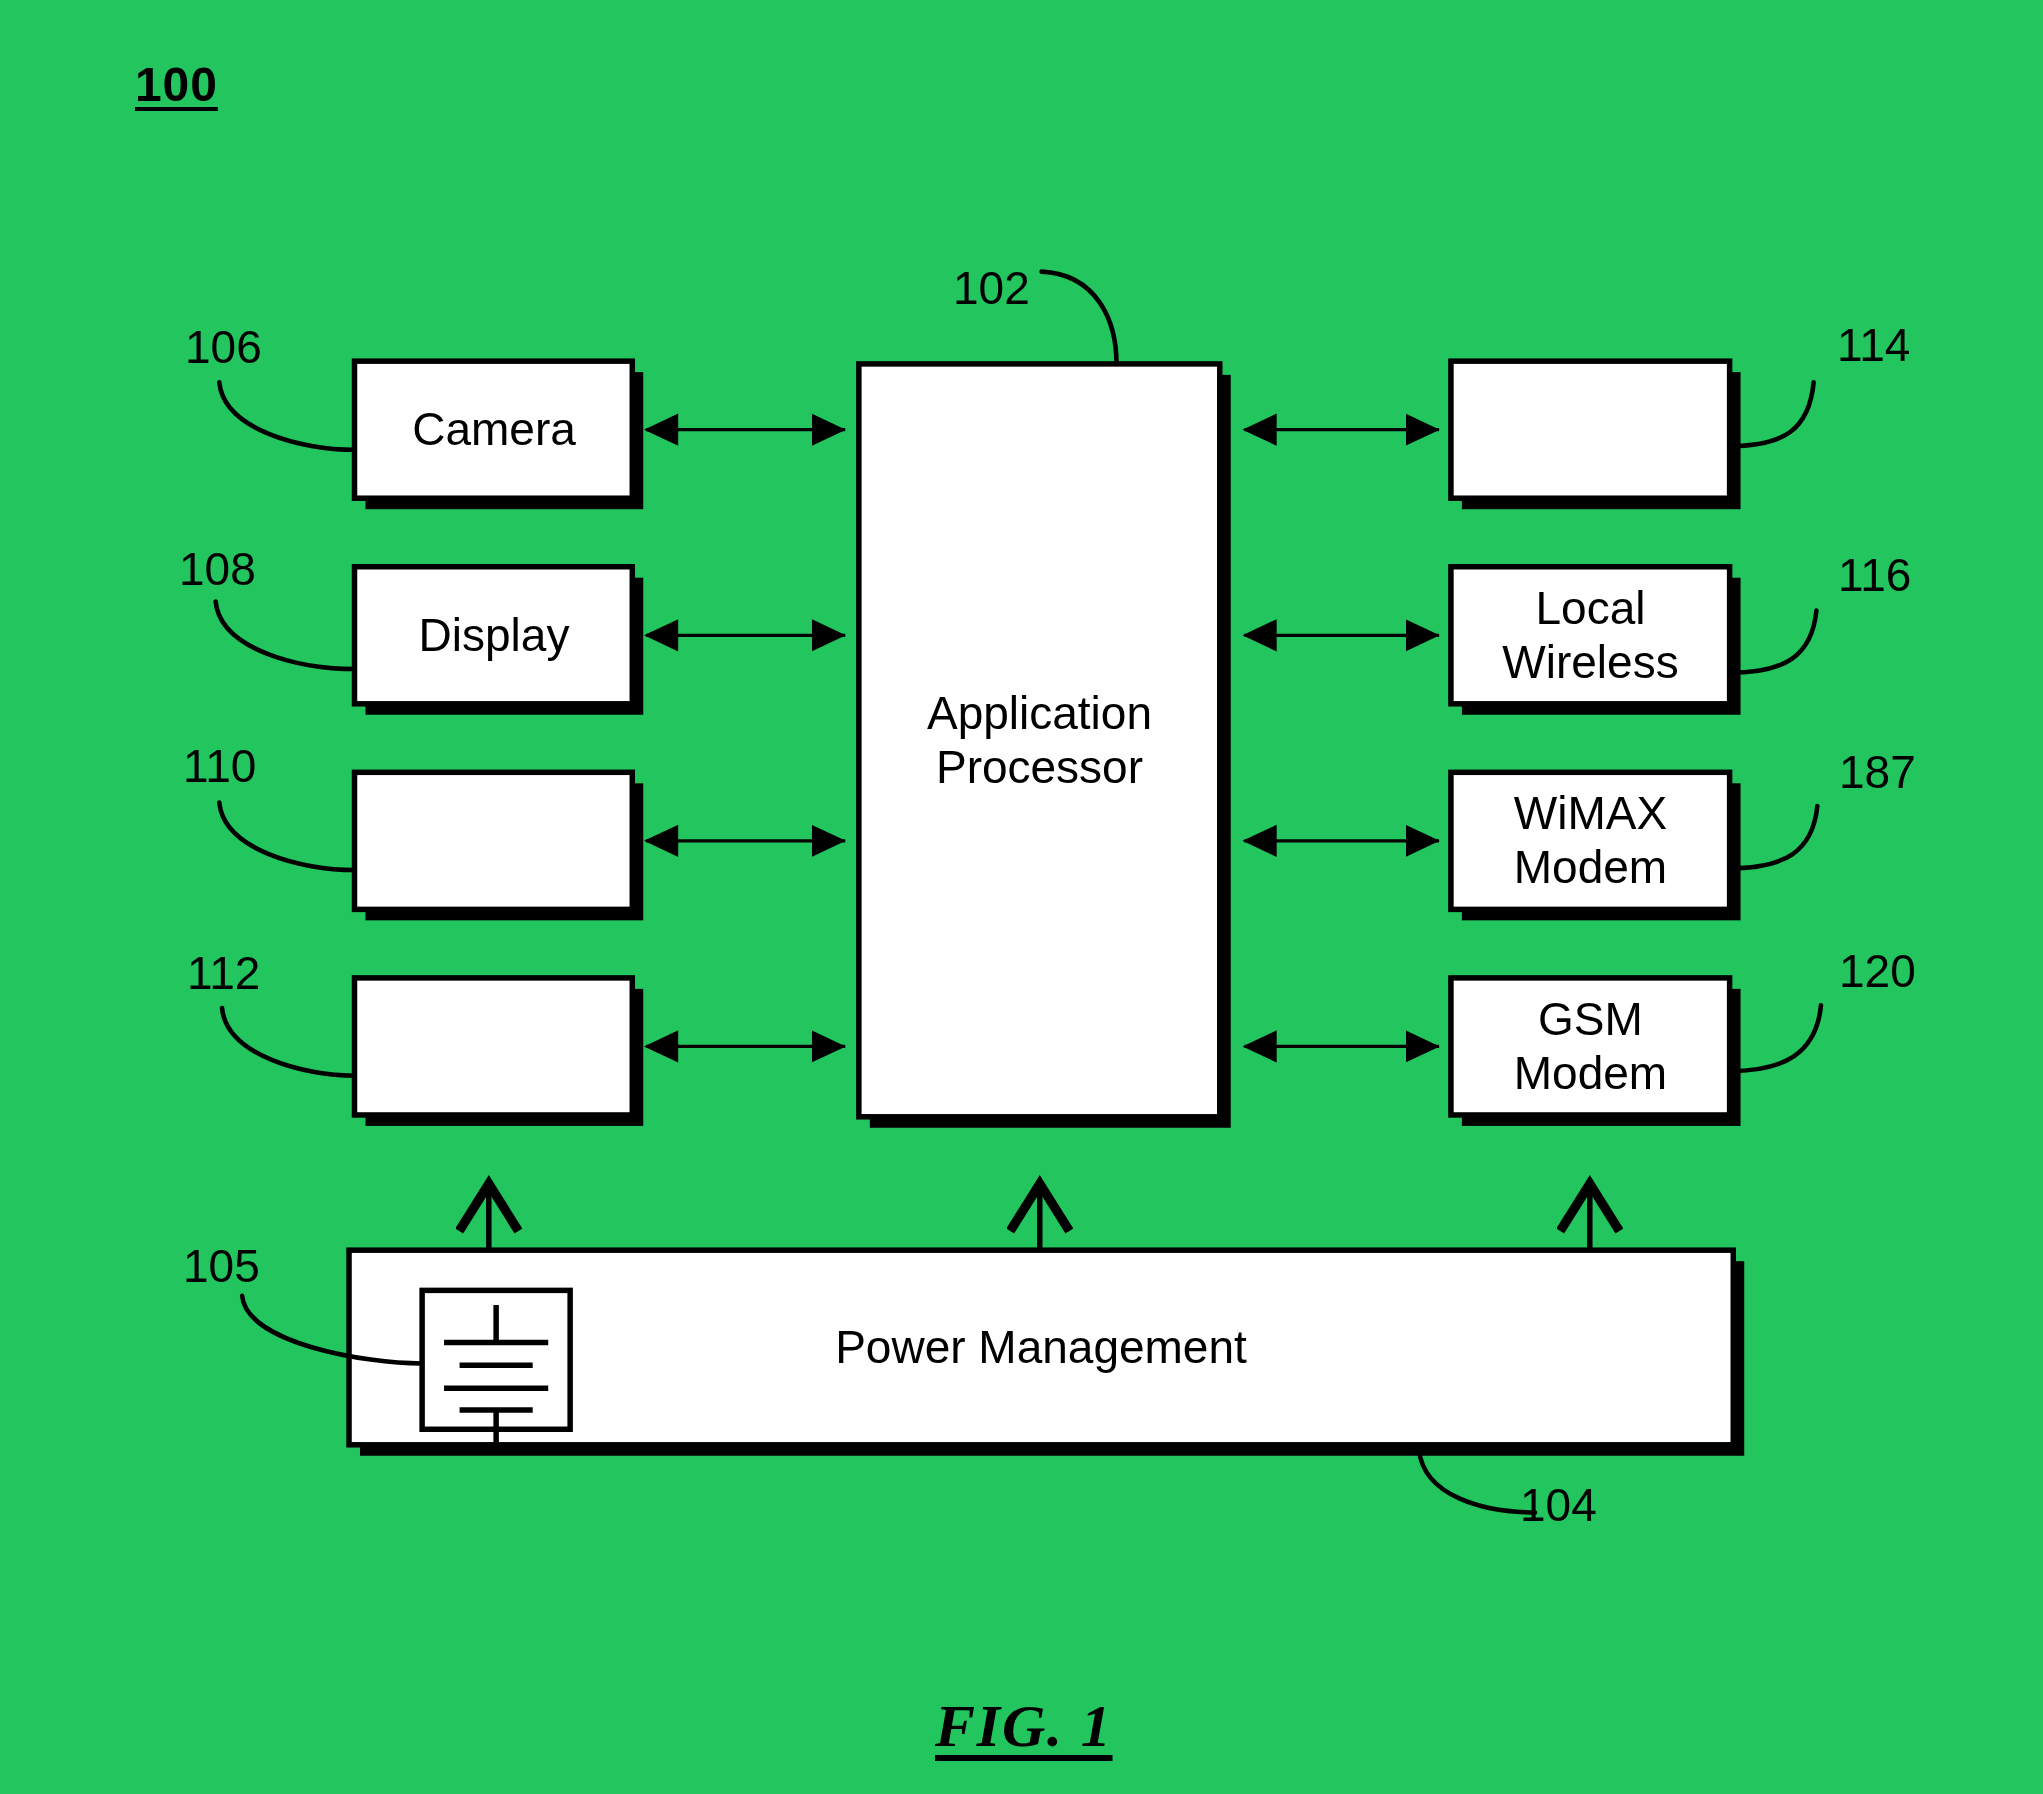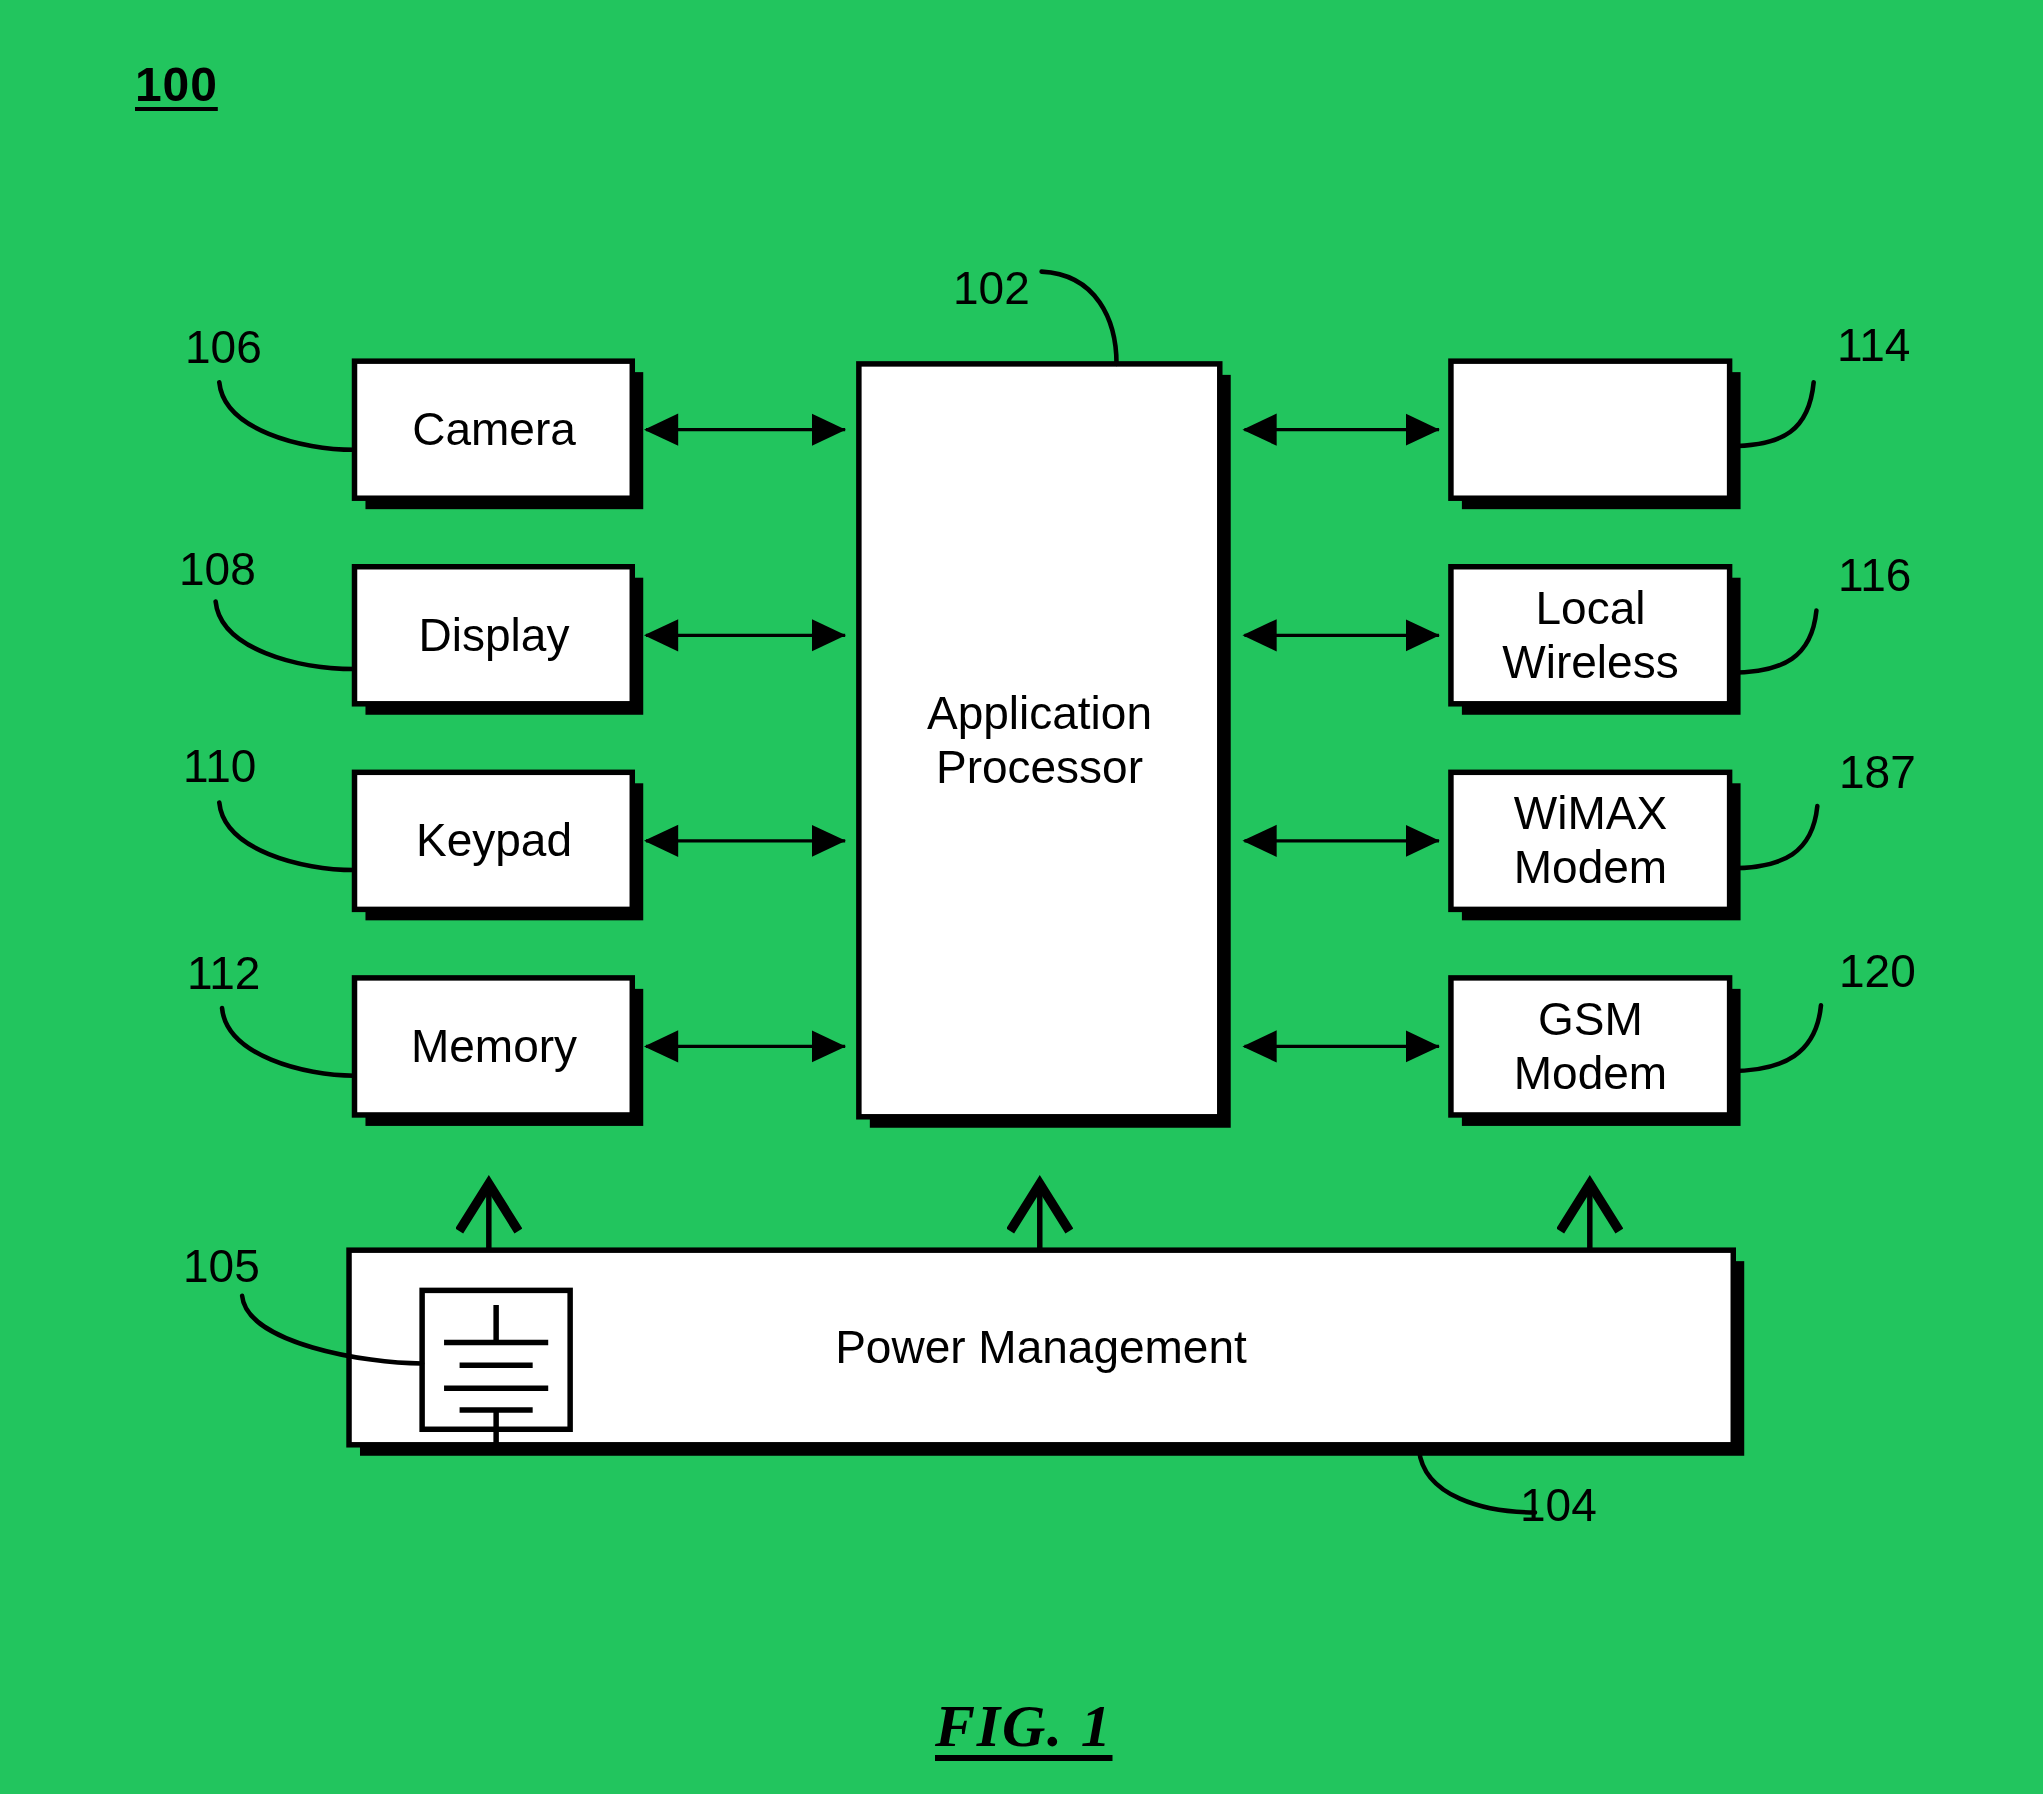--- a/index.html
+++ b/index.html
@@ -155,22 +155,20 @@
       <path d="M1993,1100 C1988,1152 1953,1172 1893,1172"></path>
       <path d="M1553,1586 C1558,1638 1625,1655 1680,1655"></path>
       <path d="M265,1418 C270,1470 400,1492 462,1492"></path>
     </g>
   </svg>
 
   <div class="fig-number" style="left:135px; top:57px;">100</div>
 
   <div class="box-label" style="left:355px; top:567px; width:278px; height:137px;">Display</div>
   <div class="box-label" style="left:355px; top:361px; width:278px; height:137px;">Camera</div>
-  <div class="box-label" style="left:355px; top:772px; width:278px; height:137px;">Keypad</div>
-  <div class="box-label" style="left:355px; top:978px; width:278px; height:137px;">Memory</div>
   <div class="box-label" style="left:859px; top:364px; width:361px; height:753px;">Application
 Processor</div>
   <div class="box-label" style="left:1451px; top:567px; width:279px; height:137px;">Local
 Wireless</div>
   <div class="box-label" style="left:1451px; top:772px; width:279px; height:137px;">WiMAX
 Modem</div>
   <div class="box-label" style="left:1451px; top:978px; width:279px; height:137px;">GSM
 Modem</div>
   <div class="box-label" style="left:349px; top:1250px; width:1384px; height:195px;">Power Management</div>
 

